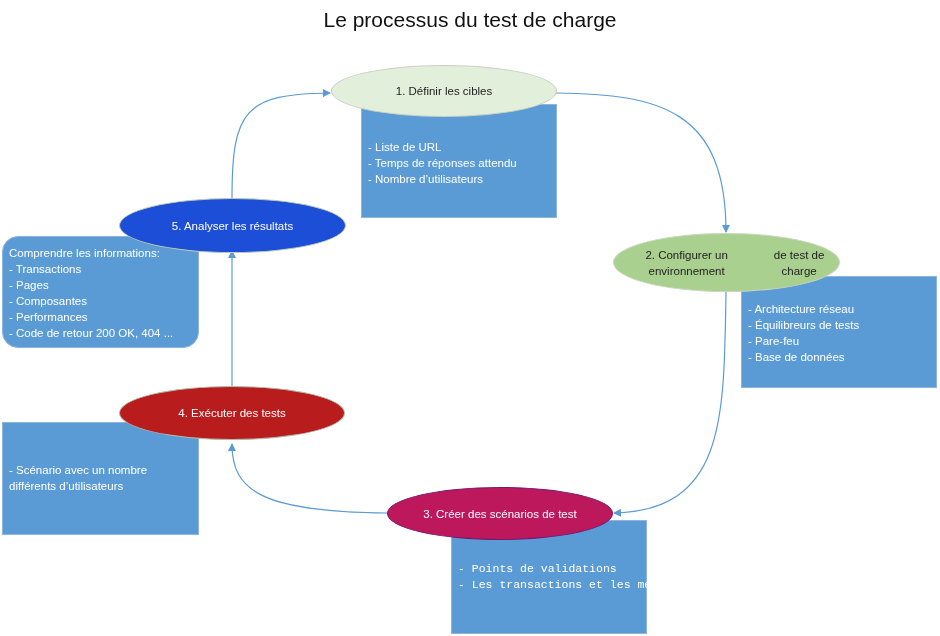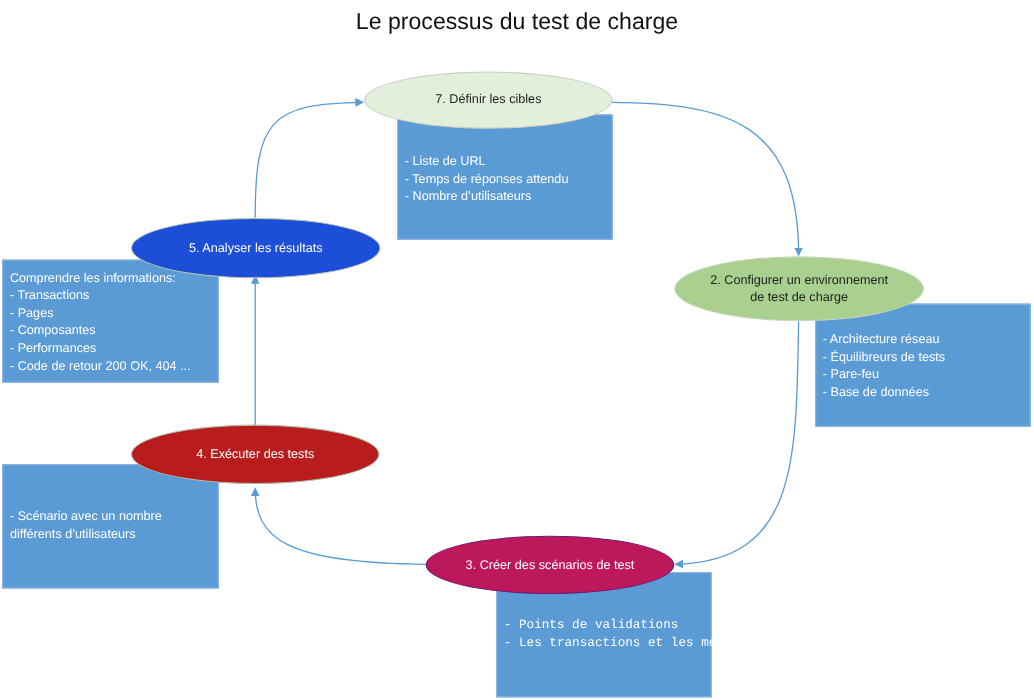--- a/index.html
+++ b/index.html
@@ -33,51 +33,51 @@
   <path d="M232,387 L232,251" stroke="#5b9bd5" stroke-width="1.2" fill="none" marker-end="url(#ah)"></path>
   <path d="M232,198 C232,110 245,94 330,93" stroke="#5b9bd5" stroke-width="1.2" fill="none" marker-end="url(#ah)"></path>
 </svg>
 
 <div class="box" style="left:361px;top:104px;width:196px;height:114px;padding-top:34px;">
   <span class="line">- Liste de URL</span>
   <span class="line">- Temps de réponses attendu</span>
   <span class="line">- Nombre d’utilisateurs</span>
 </div>
 <div class="ell" style="left:331px;top:65px;width:226px;height:52px;background:#e2efda;border:1px solid #c9cfc4;color:#222;">
-  <span>7. Définir les cibles</span>
+  <span>1. Définir les cibles</span>
 </div>
 
 <div class="box" style="left:741px;top:276px;width:196px;height:112px;padding-top:24px;padding-left:6px;">
   <span class="line">- Architecture réseau</span>
   <span class="line">- Équilibreurs de tests</span>
   <span class="line">- Pare-feu</span>
   <span class="line">- Base de données</span>
 </div>
-<div class="ell" style="left:613px;top:233px;width:227px;height:59px;background:#a9d08e;border:1px solid #c9d6c0;color:#222;flex-direction:column;">
+<div class="ell" style="left:613px;top:233px;width:227px;height:59px;background:#a9d08e;border:1px solid #c9d6c0;color:#222;flex-direction:row;">
   <span>2. Configurer un environnement</span>
   <span>de test de charge</span>
 </div>
 
 <div class="box" style="left:451px;top:520px;width:196px;height:114px;padding-top:40px;padding-left:6px;font-family:Liberation Mono, monospace;">
   <span class="line">- Points de validations</span>
   <span class="line">- Les transactions et les mesures</span>
 </div>
 <div class="ell" style="left:387px;top:487px;width:226px;height:53px;background:#be185d;border:1px solid #701a75;color:#ffffff;">
   <span>3. Créer des scénarios de test</span>
 </div>
 
 <div class="box" style="left:2px;top:422px;width:197px;height:113px;padding-top:39px;padding-left:6px;">
   <span class="line">- Scénario avec un nombre</span>
   <span class="line">différents d’utilisateurs</span>
 </div>
 <div class="ell" style="left:119px;top:386px;width:226px;height:54px;background:#b91c1c;border:1px solid #b0bba9;color:#ffffff;">
   <span>4. Exécuter des tests</span>
 </div>
 
-<div class="box" style="left:2px;top:236px;width:197px;height:112px;padding-top:8px;padding-left:6px;">
+<div class="box" style="left:2px;top:236px;width:197px;height:112px;padding-top:8px;padding-left:6px;border-radius:16px;">
   <span class="line">Comprendre les informations:</span>
   <span class="line">- Transactions</span>
   <span class="line">- Pages</span>
   <span class="line">- Composantes</span>
   <span class="line">- Performances</span>
   <span class="line">- Code de retour 200 OK, 404 ...</span>
 </div>
 <div class="ell" style="left:119px;top:198px;width:227px;height:55px;background:#1d4ed8;border:1px solid #bccbb1;color:#ffffff;">
   <span>5. Analyser les résultats</span>
 </div>

